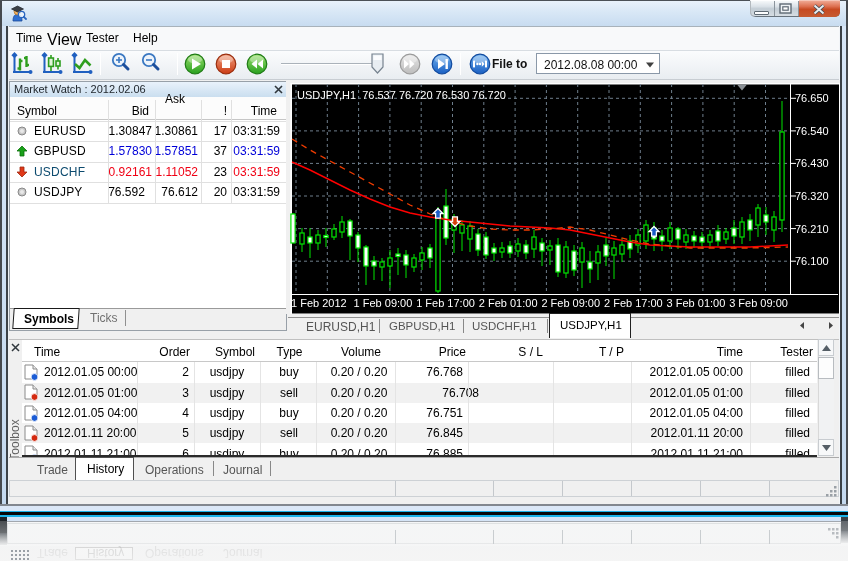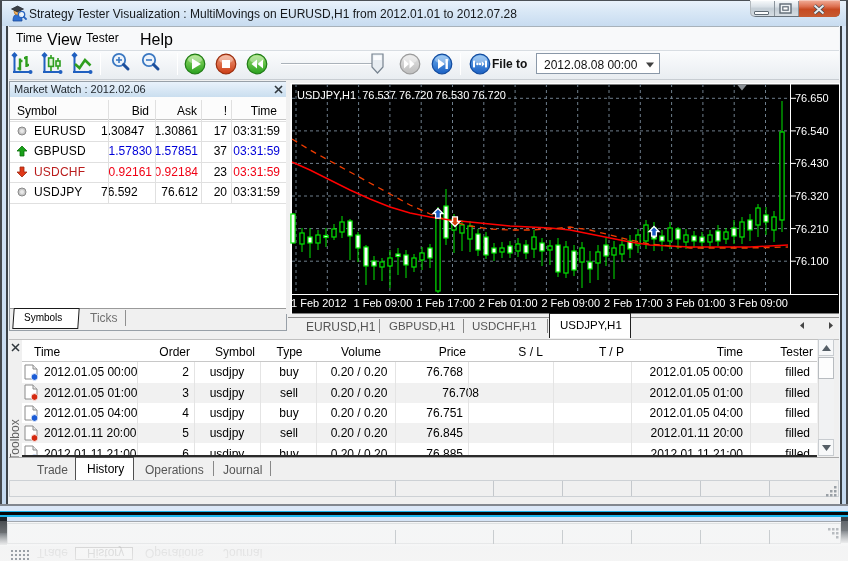--- a/index.html
+++ b/index.html
@@ -15,40 +15,39 @@
 <div style="position:absolute;left:838.5px;top:26px;width:1.8px;height:479px;background:#f2f5f8"></div>
 <div style="position:absolute;left:840.3px;top:26px;width:2px;height:479px;background:#3a4046"></div>
 <div style="position:absolute;left:842.3px;top:26px;width:4px;height:479px;background:linear-gradient(#d7e6f7,#c4d9ef)"></div>
 <svg style="position:absolute;left:8px;top:4px" width="19" height="19">
       <path d="M5,17 C5,12 7,10 9.5,10 C12,10 14,12 14,17 z" fill="#2f6fd0" stroke="#1b4a9a" stroke-width="0.8"></path>
       <circle cx="9.5" cy="7.5" r="3.4" fill="#f0b060" stroke="#b07020" stroke-width="0.7"></circle>
       <path d="M3.5,5 L9.5,2 L15.5,5 L9.5,8 z" fill="#3a3f46" stroke="#22262c" stroke-width="0.7"></path>
       <circle cx="13.5" cy="10.5" r="3.2" fill="rgba(240,246,252,0.85)" stroke="#2a66c0" stroke-width="1.3"></circle>
       <line x1="15.8" y1="12.8" x2="18" y2="15" stroke="#2a66c0" stroke-width="1.8" stroke-linecap="round"></line>
     </svg>
-<span style="position:absolute;left:29px;top:7px;font-size:12px;color:#15181b">Strategy Tester Visualization : MultiMovings on EURUSD,H1 from 2012.01.01 to 2012.07.28</span>
 <div style="position:absolute;left:750px;top:0;width:90px;height:16.5px;background:linear-gradient(#fafcfd,#dbe2e8 40%,#c3cdd5 55%,#d6dde3);border:1px solid #67727c;border-top:none;border-radius:0 0 5px 5px"></div>
 <div style="position:absolute;left:750px;top:0;width:90px;height:16.5px;border-radius:0 0 5px 5px;box-shadow:inset 0 1px 0 rgba(255,255,255,0.8),inset 1px 0 0 rgba(255,255,255,0.5)"></div>
 <div style="position:absolute;left:773.5px;top:1px;width:1px;height:15px;background:#8b949c"></div>
 <div style="position:absolute;left:797.5px;top:1px;width:1px;height:15px;background:#8b949c"></div>
 <div style="position:absolute;left:798.5px;top:0px;width:41px;height:16.5px;background:linear-gradient(#f2b09c,#dd7050 38%,#c74a22 55%,#c65b32);border-radius:0 0 5px 0;box-shadow:inset 0 1px 0 rgba(255,255,255,0.35)"></div>
 <div style="position:absolute;left:754px;top:11px;width:15px;height:3.5px;background:#fcfdfe;border:1px solid #5f6a74;border-radius:1px"></div>
 <svg style="position:absolute;left:779px;top:3px" width="13" height="11">
       <rect x="1" y="1" width="11" height="9" fill="#eef2f5" stroke="#5f6a74" stroke-width="1.4"></rect>
       <rect x="3.8" y="3.8" width="5.4" height="3.4" fill="#fff" stroke="#5f6a74" stroke-width="1.2"></rect>
     </svg>
 <svg style="position:absolute;left:812px;top:3.5px" width="14" height="11">
       <path d="M2.5,1.5 L11.5,9.5 M11.5,1.5 L2.5,9.5" stroke="#3f4a54" stroke-width="3.6"></path>
       <path d="M2.5,1.5 L11.5,9.5 M11.5,1.5 L2.5,9.5" stroke="#e8ecef" stroke-width="2"></path>
     </svg>
 <div style="position:absolute;left:9px;top:26px;width:830px;height:24px;background:#f8f9fa;border-top:1px solid #a8b2ba"></div>
 <span style="position:absolute;left:16px;top:31px;font-size:12px">Time</span>
 <span style="position:absolute;left:47px;top:31px;font-size:16px">View</span>
 <span style="position:absolute;left:86px;top:31px;font-size:12px">Tester</span>
-<span style="position:absolute;left:140px;top:31px;font-size:16px">Help</span>
+<span style="position:absolute;left:133px;top:31px;font-size:12px">Help</span>
 <div style="position:absolute;left:9px;top:50px;width:830px;height:30px;background:linear-gradient(#fbfcfd,#e9edf1);border-top:1px solid #d8dde2;border-bottom:1px solid #c8cdd2"></div>
 <svg style="position:absolute;left:11px;top:52px" width="24" height="24">
       <line x1="3.5" y1="3" x2="3.5" y2="21" stroke="#2060c0" stroke-width="2"></line>
       <line x1="2" y1="20" x2="20" y2="20" stroke="#2060c0" stroke-width="2"></line>
       <rect x="1.3" y="1" width="4.4" height="4.4" fill="#2060c0" transform="rotate(45 3.5 3.2)"></rect>
       <circle cx="19.5" cy="20" r="2" fill="#2060c0"></circle>
       <g stroke="#2e9e1e" stroke-width="2.4">
         <line x1="9" y1="6.5" x2="9" y2="18.5"></line>
         <line x1="9" y1="16.5" x2="6.5" y2="16.5"></line>
         <line x1="9" y1="9" x2="11.5" y2="9"></line>
@@ -177,69 +176,69 @@
 <div style="position:absolute;left:9px;top:80px;width:830px;height:424px;background:#f0f0f0"></div>
 <div style="position:absolute;left:9px;top:81px;width:278px;height:250px;background:#ffffff;border:1px solid #98a0a8"></div>
 <div style="position:absolute;left:10px;top:82px;width:276px;height:15px;background:linear-gradient(#e9f2fb,#cadeef)"></div>
 <span style="position:absolute;left:14px;top:83px;font-size:11px;color:#22282e">Market Watch : 2012.02.06</span>
 <svg style="position:absolute;left:274px;top:85px" width="9" height="9">
       <path d="M1,1 L8,8 M8,1 L1,8" stroke="#30373d" stroke-width="1.6"></path>
     </svg>
 <div style="position:absolute;left:10px;top:97px;width:276px;height:23px;background:#fcfcfc;border-bottom:1px solid #c6c6c6"></div>
 <span style="position:absolute;left:17px;top:104px">Symbol</span>
 <span style="position:absolute;left:100px;top:104px;width:49px;text-align:right">Bid</span>
-<span style="position:absolute;left:153px;top:104px;width:44px;text-align:right">Ask</span>
+<span style="position:absolute;left:153px;top:92px;width:44px;text-align:center">Ask</span>
 <span style="position:absolute;left:198px;top:104px;width:29px;text-align:right">!</span>
 <span style="position:absolute;left:231px;top:104px;width:46px;text-align:right">Time</span>
 <svg style="position:absolute;left:17px;top:125.8px" width="10" height="10">
       <circle cx="5" cy="5" r="4" fill="#c8c8c8" stroke="#888" stroke-width="1"></circle>
       <circle cx="5" cy="5" r="2" fill="#e8e8e8"></circle>
     </svg>
 <span style="position:absolute;top:123.8px;height:14px;line-height:14px;color:#000000;left:34px;letter-spacing:0.2px">EURUSD</span>
-<span style="position:absolute;top:123.8px;height:14px;line-height:14px;color:#000000;left:101px;width:51px;">1.30847</span>
+<span style="position:absolute;top:123.8px;height:14px;line-height:14px;color:#000000;left:101px;width:51px;text-align:right">1.30847</span>
 <span style="position:absolute;top:123.8px;height:14px;line-height:14px;color:#000000;left:154px;width:44px;text-align:right">1.30861</span>
 <span style="position:absolute;top:123.8px;height:14px;line-height:14px;color:#000000;left:198px;width:29px;text-align:right">17</span>
 <span style="position:absolute;top:123.8px;height:14px;line-height:14px;color:#000000;left:231px;width:49px;text-align:right">03:31:59</span>
 <svg style="position:absolute;left:16px;top:145.8px" width="12" height="11">
       <path d="M6,0 L11,5 L8,5 L8,10 L4,10 L4,5 L1,5 z" fill="#18a018" stroke="#0a700a" stroke-width="0.8"></path>
     </svg>
 <span style="position:absolute;top:144.2px;height:14px;line-height:14px;color:#000000;left:34px;letter-spacing:0.2px">GBPUSD</span>
 <span style="position:absolute;top:144.2px;height:14px;line-height:14px;color:#0000d8;left:101px;width:51px;text-align:right">1.57830</span>
 <span style="position:absolute;top:144.2px;height:14px;line-height:14px;color:#0000d8;left:154px;width:44px;text-align:right">1.57851</span>
 <span style="position:absolute;top:144.2px;height:14px;line-height:14px;color:#000000;left:198px;width:29px;text-align:right">37</span>
 <span style="position:absolute;top:144.2px;height:14px;line-height:14px;color:#0000d8;left:231px;width:49px;text-align:right">03:31:59</span>
 <svg style="position:absolute;left:16px;top:166.2px" width="12" height="11">
       <path d="M6,11 L11,6 L8,6 L8,1 L4,1 L4,6 L1,6 z" fill="#e03818" stroke="#a02810" stroke-width="0.8"></path>
     </svg>
-<span style="position:absolute;top:164.8px;height:14px;line-height:14px;color:#b91c1c;left:34px;letter-spacing:0.2px">USDCHF</span>
+<span style="position:absolute;top:164.8px;height:14px;line-height:14px;color:#0c4a6e;left:34px;letter-spacing:0.2px">USDCHF</span>
 <span style="position:absolute;top:164.8px;height:14px;line-height:14px;color:#f00014;left:101px;width:51px;text-align:right">0.92161</span>
-<span style="position:absolute;top:164.8px;height:14px;line-height:14px;color:#f00014;left:154px;width:44px;text-align:right">0.92184</span>
+<span style="position:absolute;top:164.8px;height:14px;line-height:14px;color:#f00014;left:154px;width:44px;text-align:right">1.11052</span>
 <span style="position:absolute;top:164.8px;height:14px;line-height:14px;color:#000000;left:198px;width:29px;text-align:right">23</span>
 <span style="position:absolute;top:164.8px;height:14px;line-height:14px;color:#f00014;left:231px;width:49px;text-align:right">03:31:59</span>
 <svg style="position:absolute;left:17px;top:187.2px" width="10" height="10">
       <circle cx="5" cy="5" r="4" fill="#c8c8c8" stroke="#888" stroke-width="1"></circle>
       <circle cx="5" cy="5" r="2" fill="#e8e8e8"></circle>
     </svg>
 <span style="position:absolute;top:185.2px;height:14px;line-height:14px;color:#000000;left:34px;letter-spacing:0.2px">USDJPY</span>
-<span style="position:absolute;top:185.2px;height:14px;line-height:14px;color:#000000;left:101px;width:51px;text-align:left">76.592</span>
+<span style="position:absolute;top:185.2px;height:14px;line-height:14px;color:#000000;left:101px;width:51px;text-align:center">76.592</span>
 <span style="position:absolute;top:185.2px;height:14px;line-height:14px;color:#000000;left:154px;width:44px;text-align:right">76.612</span>
 <span style="position:absolute;top:185.2px;height:14px;line-height:14px;color:#000000;left:198px;width:29px;text-align:right">20</span>
 <span style="position:absolute;top:185.2px;height:14px;line-height:14px;color:#000000;left:231px;width:49px;text-align:right">03:31:59</span>
 <div style="position:absolute;left:10px;top:120.5px;width:276px;height:1px;background:#e0e0e0"></div>
 <div style="position:absolute;left:10px;top:141.0px;width:276px;height:1px;background:#e0e0e0"></div>
 <div style="position:absolute;left:10px;top:161.5px;width:276px;height:1px;background:#e0e0e0"></div>
 <div style="position:absolute;left:10px;top:182.0px;width:276px;height:1px;background:#e0e0e0"></div>
 <div style="position:absolute;left:10px;top:202.5px;width:276px;height:1px;background:#e0e0e0"></div>
 <div style="position:absolute;left:108px;top:100px;width:1px;height:103px;background:#e0e0e0"></div>
 <div style="position:absolute;left:155.3px;top:100px;width:1px;height:103px;background:#e0e0e0"></div>
 <div style="position:absolute;left:200.8px;top:100px;width:1px;height:103px;background:#e0e0e0"></div>
 <div style="position:absolute;left:230.5px;top:100px;width:1px;height:103px;background:#e0e0e0"></div>
 <div style="position:absolute;left:10px;top:307.5px;width:276px;height:22.5px;background:#f0f0f0;border-top:1px solid #9a9a9a"></div>
 <div style="position:absolute;left:12.5px;top:307.5px;width:66px;height:20.5px;background:#fff;border:1.5px solid #1a1a1a;transform:skewX(-4deg)"></div>
-<span style="position:absolute;left:24px;top:311.5px;font-size:10px;font-weight:normal">Symbols</span>
+<span style="position:absolute;left:24px;top:311.5px;font-size:12px;font-weight:bold">Symbols</span>
 <span style="position:absolute;left:90px;top:311px;font-size:12px;color:#707070">Ticks</span>
 <div style="position:absolute;left:125px;top:310px;width:1px;height:16px;background:#909090"></div>
 <svg style="position:absolute;left:286px;top:80px" width="554" height="234">
 <rect x="0" y="0" width="554" height="234" fill="#f0f0f0"></rect>
 <rect x="4.5" y="3" width="549.5" height="231" fill="#ffffff"></rect>
 <rect x="6" y="4.5" width="547" height="229" fill="#000000"></rect>
 <g stroke="#6e7e8c" stroke-width="1" stroke-dasharray="3,3">
 <line x1="10.0" y1="4" x2="10.0" y2="214"></line>
 <line x1="41.3" y1="4" x2="41.3" y2="214"></line>
 <line x1="72.6" y1="4" x2="72.6" y2="214"></line>

